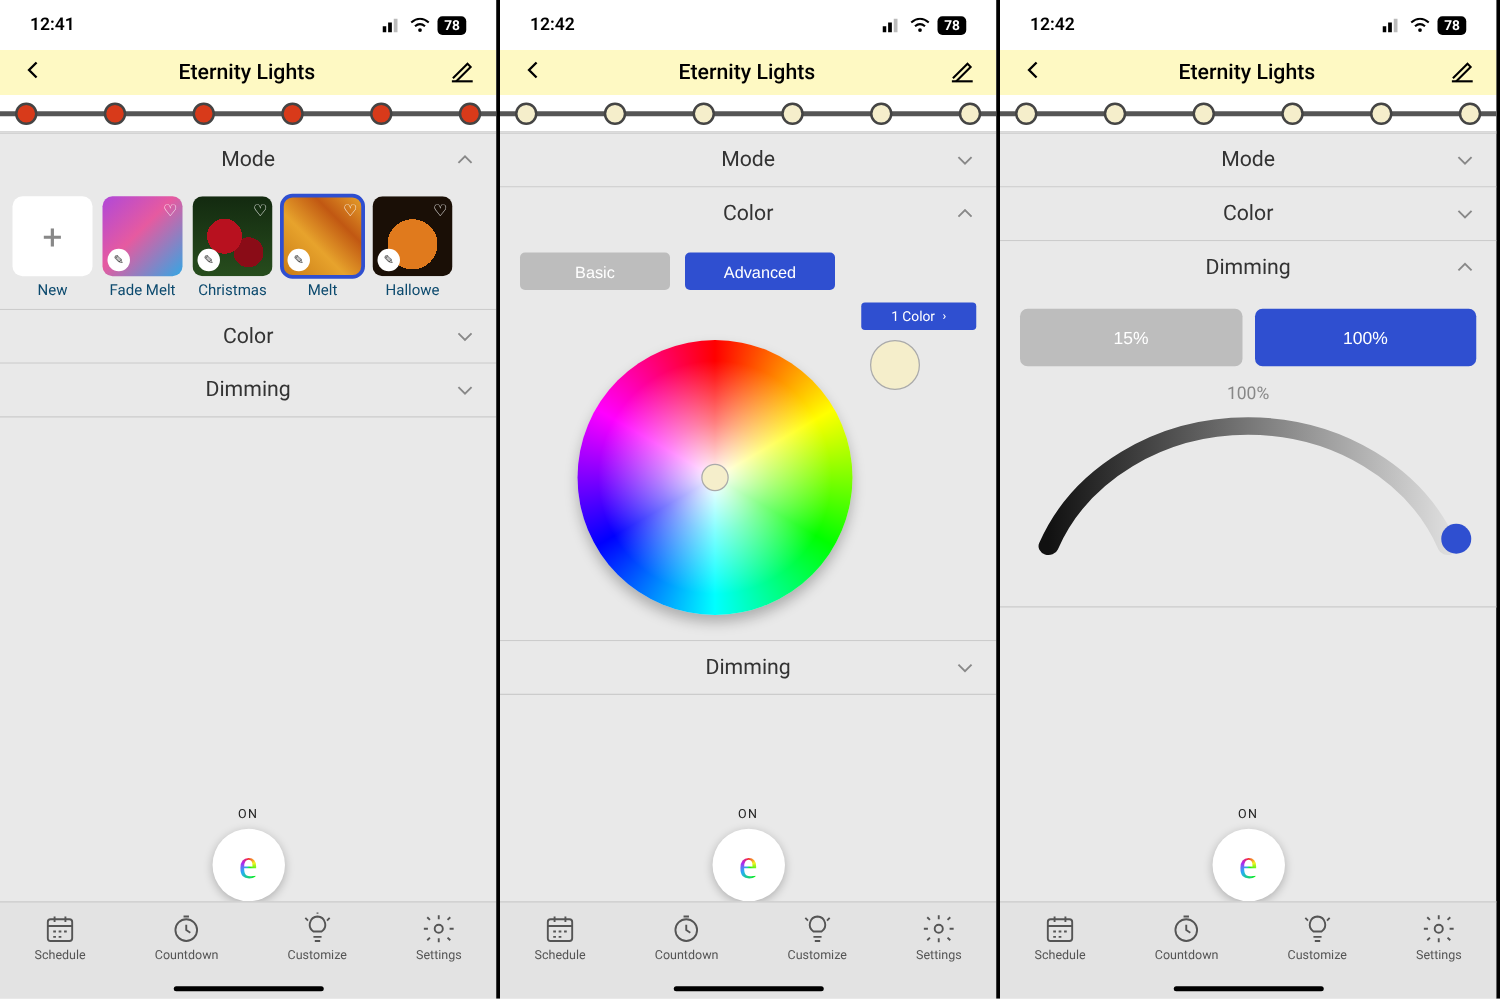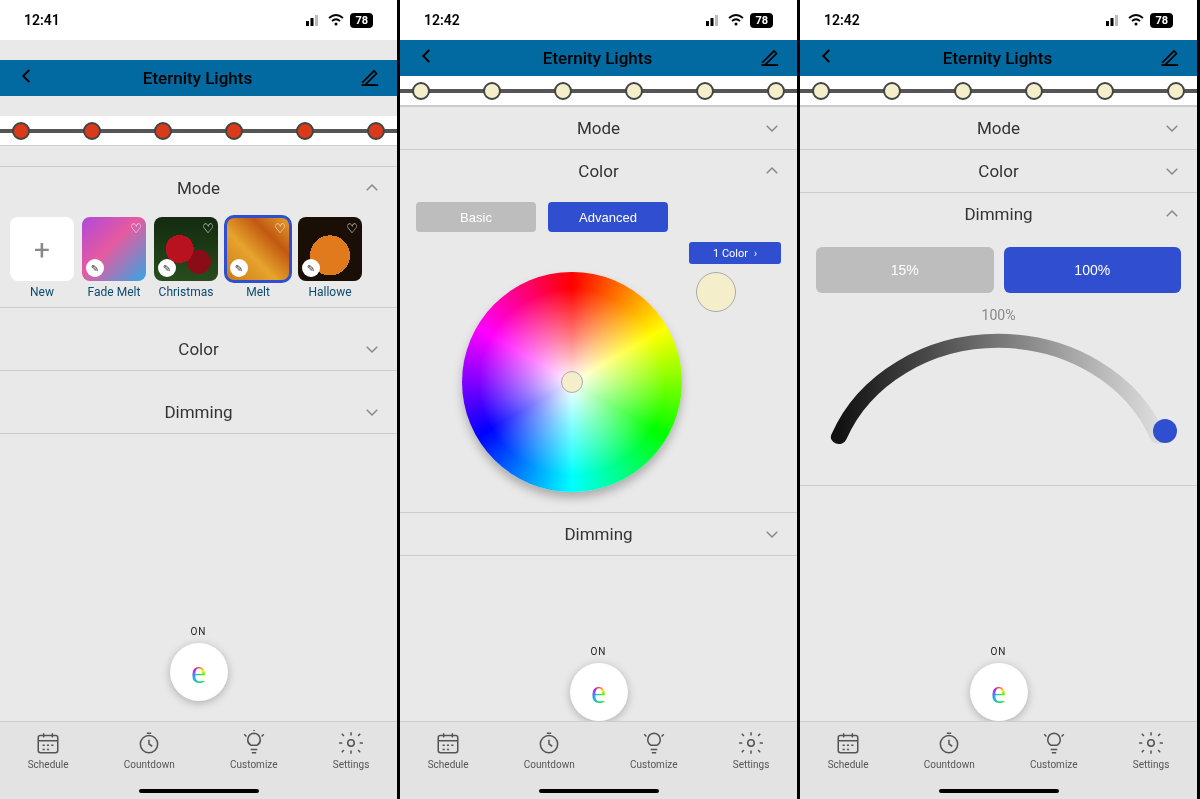--- a/index.html
+++ b/index.html
@@ -17,21 +17,21 @@
   }
   .phone {
     position: relative;
     flex: 1 1 0;
     height: 100%;
     background: #e9e9e9;
     border-left: 3px solid #000;
     display: flex;
     flex-direction: column;
   }
-  .phone:first-child { border-left: none; gap: 20px; }
+  .phone:first-child { border-left: none; }
   .phone:last-child { border-right: 3px solid #000; }
 
   
   .status-bar {
     height: 40px;
     display: flex;
     align-items: center;
     justify-content: space-between;
     padding: 0 24px;
     background: #fff;
@@ -41,21 +41,21 @@
   .status-icons { display: flex; align-items: center; gap: 6px; }
   .status-icons svg { display:block; }
 
   
   .header {
     height: 36px;
     display: flex;
     align-items: center;
     justify-content: flex-end;
     padding: 0 18px;
-    background: #0369a1;
+    background: #fef9c3;
     font-size: 17px;
     font-weight: 500;
   }
   .header .title { flex:1; text-align:center; }
   .chev-back { width:18px; height:18px; }
 
   
   .led-strip {
     height: 30px;
     background: #fff;

